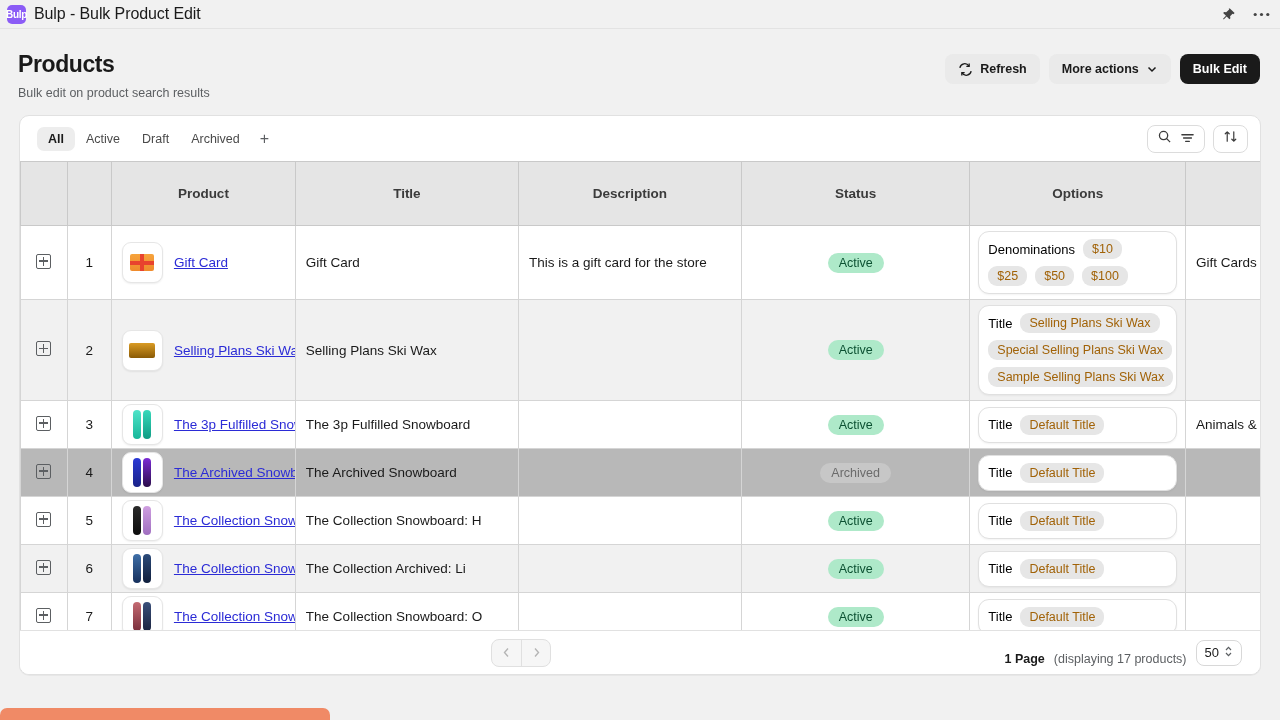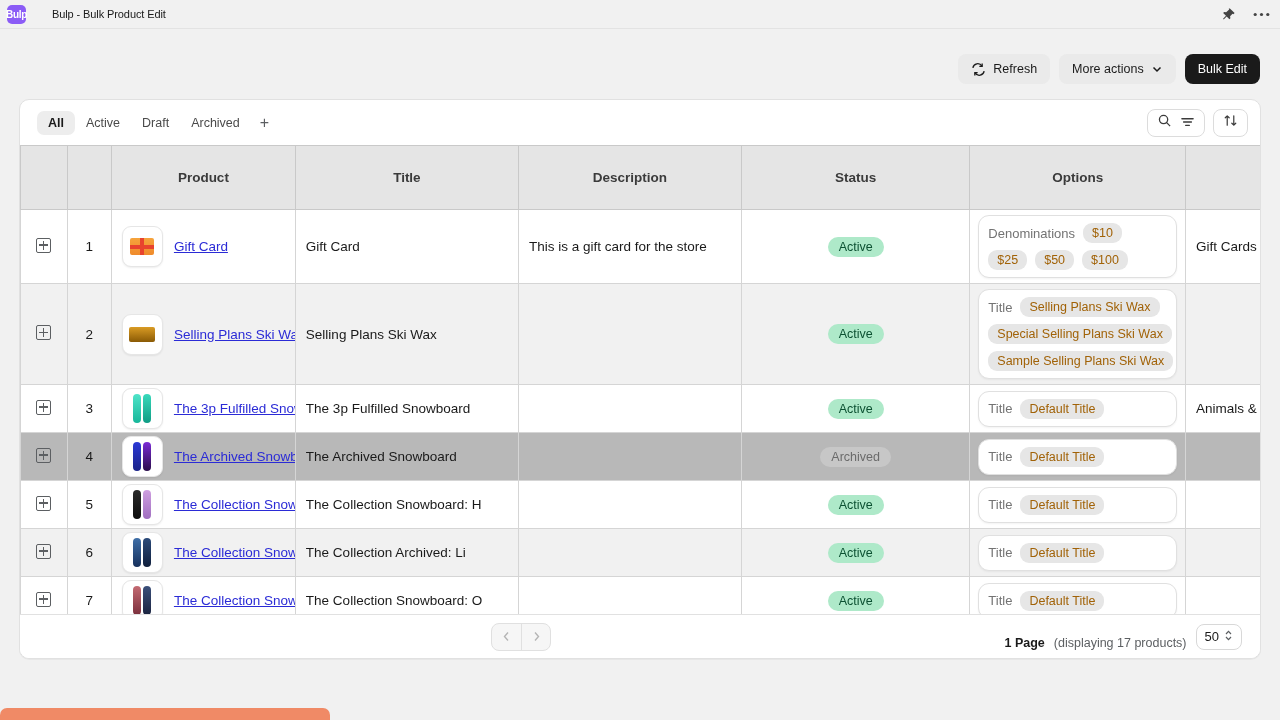--- a/index.html
+++ b/index.html
@@ -13,34 +13,34 @@
   .titlebar {
     height: 29px; background: #f1f1f1; display: flex; align-items: center;
     padding: 0 10px 0 7px; border-bottom: 1px solid #e3e3e3;
   }
   .app-logo {
     width: 19px; height: 19px; border-radius: 5px;
     background: #8b5cf6; color: #fff; font-size: 10px; font-weight: bold;
     display: flex; align-items: center; justify-content: center;
     letter-spacing: -0.3px; flex: 0 0 auto;
   }
-  .app-title { font-size: 11px; color: #1a1a1a; margin-left: 26px; letter-spacing: -0.1px; }
+  .app-title { font-size: 16px; color: #1a1a1a; margin-left: 8px; letter-spacing: -0.1px; }
   .tb-right { margin-left: auto; display: flex; align-items: center; gap: 17px; }
   .tb-icon { color: #444; display: flex; align-items: center; justify-content: center; }
 
   
   .page-head { padding: 22px 20px 0 18px; display: flex; align-items: flex-start; }
   .page-title { font-size: 23px; font-weight: bold; color: #1a1a1a; letter-spacing: -0.4px; }
   .page-sub { font-size: 12.5px; color: #5c5f62; margin-top: 8px; }
   .actions { margin-left: auto; display: flex; align-items: center; gap: 9px; padding-top: 3px; }
   .btn {
     height: 30px; border-radius: 8px; background: #eaeaea; border: none;
     display: flex; align-items: center; gap: 7px; padding: 0 13px;
     font-size: 12.5px; color: #1a1a1a; font-family: inherit; cursor: pointer;
-    font-weight: 400; white-space: nowrap;
+    font-weight: 700; white-space: nowrap;
   }
   .btn.primary { background: #1a1a1a; color: #fff; }
   .btn svg { display: block; }
 
   
   .card {
     margin: 15px 19px 0 19px; background: #fff; border-radius: 10px;
     border: 1px solid #e1e1e1; height: 560px; position: relative; overflow: hidden;
     box-shadow: 0 1px 0 rgba(0,0,0,0.04);
   }
@@ -119,21 +119,21 @@
   }
   .badge.active { background: #aee9c9; color: #0c5132; }
   .badge.archived { background: #c7c7c7; color: #6b6b6b; }
   td.c-status { text-align: center; }
 
   .optbox {
     background: #fff; border: 1px solid #e0e0e0; border-radius: 11px;
     padding: 7px 9px; display: flex; flex-wrap: wrap; align-items: center;
     gap: 7px 8px; box-shadow: 0 1px 2px rgba(0,0,0,0.05);
   }
-  .optname { font-size: 13px; color: #737373; }
+  .optname { font-size: 13px; color: #000000; }
   .chip {
     background: #e6e6e6; color: #a16207; font-size: 12.5px;
     padding: 3px 9px; border-radius: 9px; white-space: nowrap;
   }
   td.c-opts { padding: 5px 8px; }
 
   
   .footer {
     position: absolute; bottom: 0; left: 0; right: 0; height: 44px;
     border-top: 1px solid #e1e1e1; display: flex; align-items: center;
@@ -180,20 +180,24 @@
       <svg width="17" height="5" viewBox="0 0 17 5">
           <circle cx="2.2" cy="2.5" r="1.6" fill="#444"></circle>
           <circle cx="8.5" cy="2.5" r="1.6" fill="#444"></circle>
           <circle cx="14.8" cy="2.5" r="1.6" fill="#444"></circle>
         </svg>
     </span>
   </div>
 </div>
 
 <div class="page-head">
+  <div>
+    <div class="page-title">Products</div>
+    <div class="page-sub">Bulk edit on product search results</div>
+  </div>
   <div class="actions">
     <button class="btn">
       <span>
         <svg width="15" height="15" viewBox="0 0 16 16" fill="none" stroke="#1a1a1a" stroke-width="1.4">
           <path d="M2 6.2A5.2 5.2 0 0 1 11.6 4.4"></path>
             <path d="M14 9.8A5.2 5.2 0 0 1 4.4 11.6"></path>
           <path d="M11.9 1.6v3h-3"></path>
             <path d="M4.1 14.4v-3h3"></path>
         </svg>
       </span>

